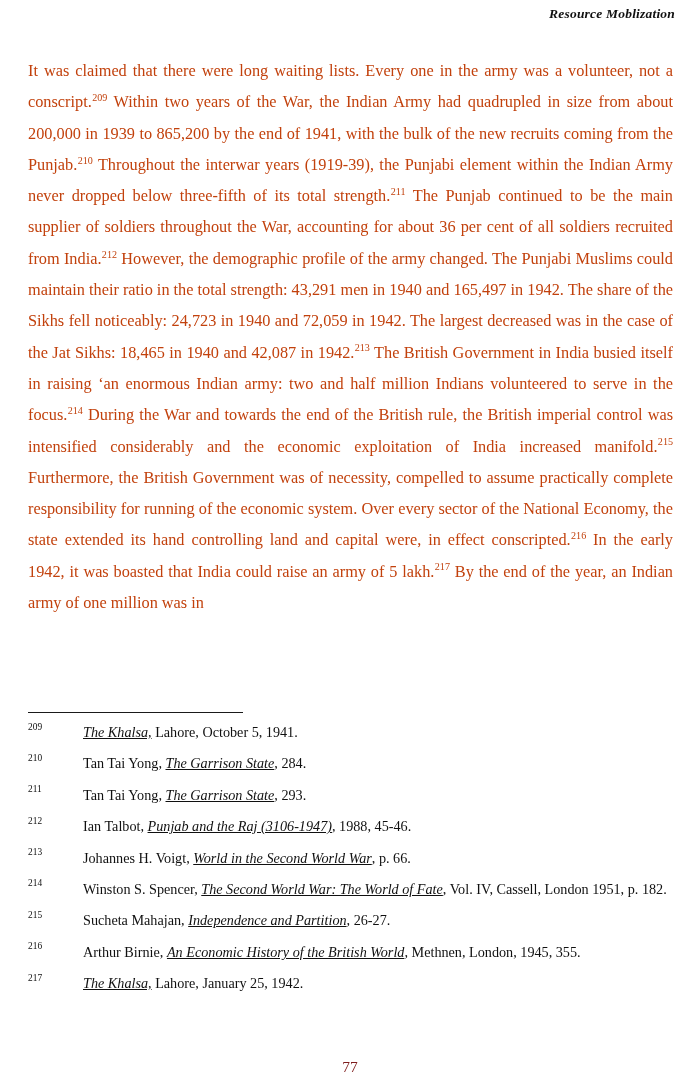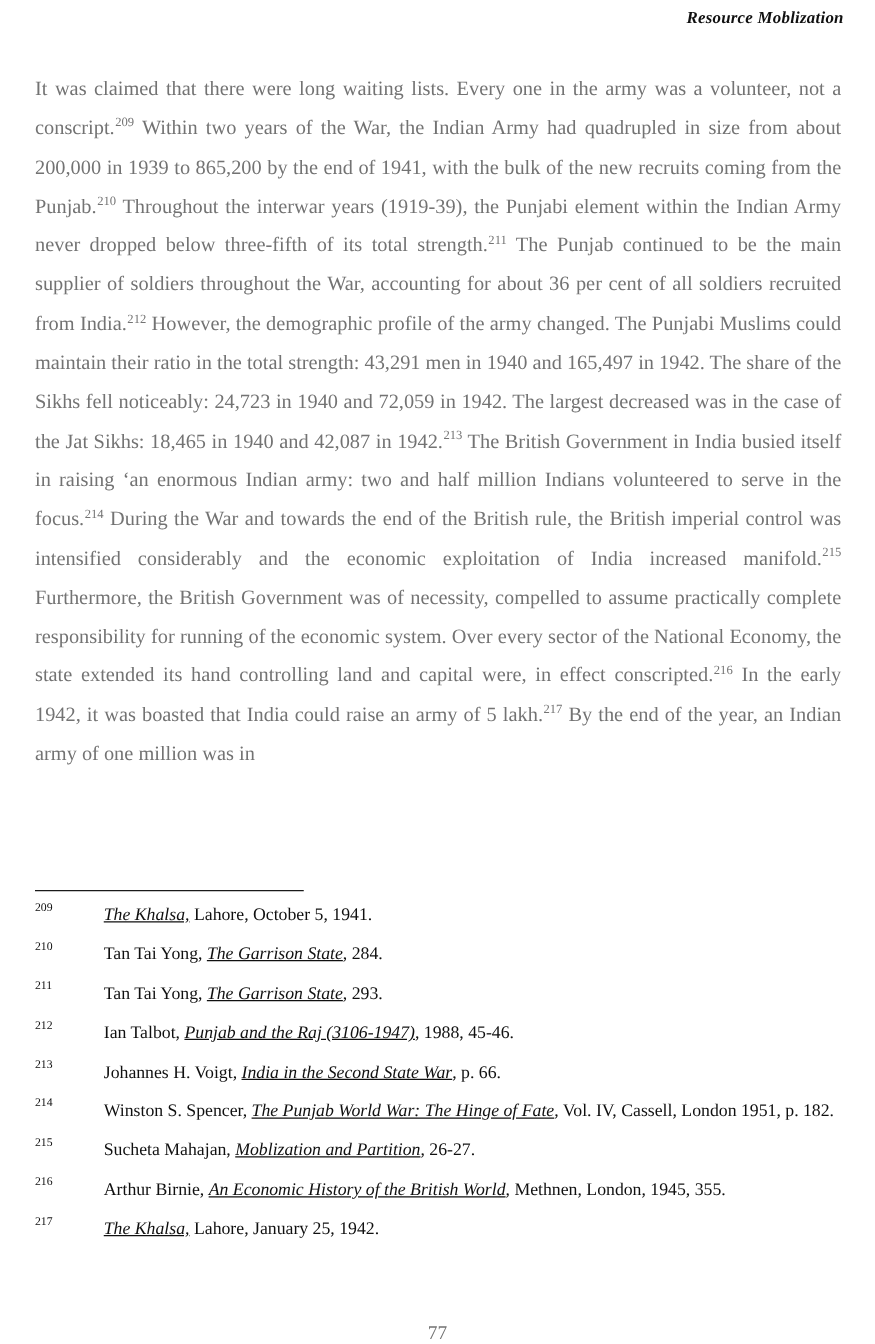--- a/index.html
+++ b/index.html
@@ -48,21 +48,21 @@
     left: 28px;
     width: 645px;
   }
 
   .body-para {
     margin: 0;
     text-align: justify;
     text-justify: inter-word;
     font-size: 16.3px;
     line-height: 31.3px;
-    color: #737373;
+    color: #c2410c;
     hyphens: none;
   }
 
   .body-para sup {
     font-size: 0.62em;
     line-height: 0;
     vertical-align: 0.62em;
     padding-left: 0.4px;
   }
 
@@ -113,21 +113,21 @@
 
   
   .folio {
     position: absolute;
     left: 0;
     right: 0;
     top: 1058px;
     text-align: center;
     font-size: 15.5px;
     line-height: 18px;
-    color: #737373;
+    color: #7f1d1d;
   }
 </style>
 </head>
 <body>
 
 <div class="page">
 
   <div class="running-header">Resource Moblization</div>
 
   <div class="body-block">
@@ -148,29 +148,29 @@
         <div class="footnote">
           <span class="fn-num">211</span>
           <span class="fn-text">Tan Tai Yong, <i>The Garrison State</i>, 293.</span>
         </div>
         <div class="footnote">
           <span class="fn-num">212</span>
           <span class="fn-text">Ian Talbot, <i>Punjab and the Raj (3106-1947)</i>, 1988, 45-46.</span>
         </div>
         <div class="footnote">
           <span class="fn-num">213</span>
-          <span class="fn-text">Johannes H. Voigt, <i>India in the Second State War</i>, p. 66.</span>
+          <span class="fn-text">Johannes H. Voigt, <i>World in the Second World War</i>, p. 66.</span>
         </div>
         <div class="footnote">
           <span class="fn-num">214</span>
-          <span class="fn-text">Winston S. Spencer, <i>The Punjab World War: The Hinge of Fate</i>, Vol. IV, Cassell, London 1951, p. 182.</span>
+          <span class="fn-text">Winston S. Spencer, <i>The Second World War: The World of Fate</i>, Vol. IV, Cassell, London 1951, p. 182.</span>
         </div>
         <div class="footnote">
           <span class="fn-num">215</span>
-          <span class="fn-text">Sucheta Mahajan, <i>Moblization and Partition</i>, 26-27.</span>
+          <span class="fn-text">Sucheta Mahajan, <i>Independence and Partition</i>, 26-27.</span>
         </div>
         <div class="footnote">
           <span class="fn-num">216</span>
           <span class="fn-text">Arthur Birnie, <i>An Economic History of the British World</i>, Methnen, London, 1945, 355.</span>
         </div>
         <div class="footnote">
           <span class="fn-num">217</span>
           <span class="fn-text"><i>The Khalsa,</i> Lahore, January 25, 1942.</span>
         </div>
       </div>

